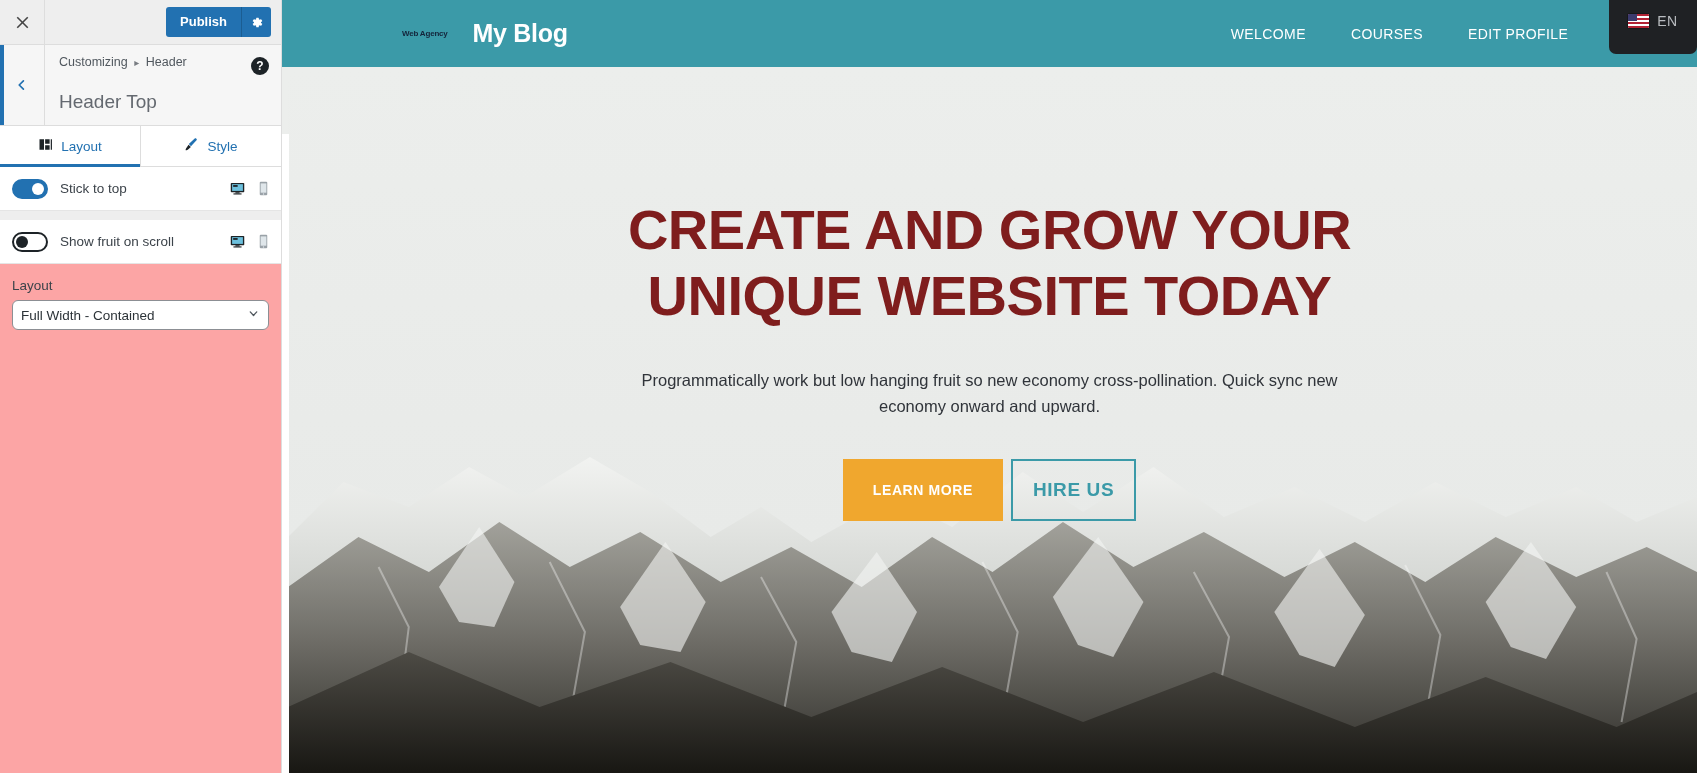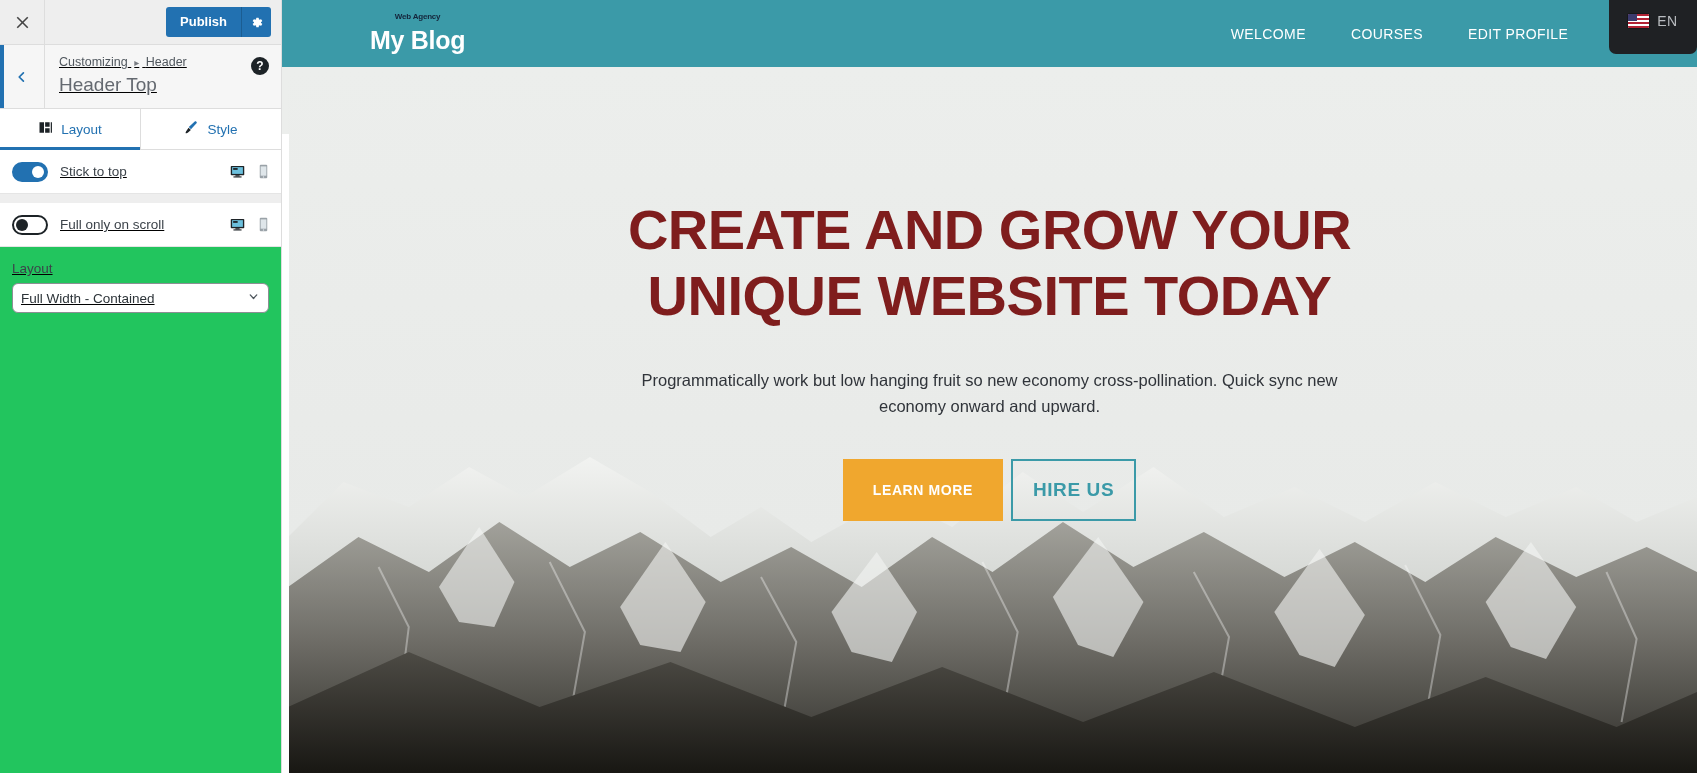--- a/index.html
+++ b/index.html
@@ -57,26 +57,26 @@
   .cz-back {
     width: 45px; border-right: 1px solid #ddd;
     display: flex; align-items: center; justify-content: center;
     cursor: pointer; position: relative; background: #f6f6f6;
   }
   .cz-back::before {
     content: ""; position: absolute; left: 0; top: 0; bottom: 0; width: 4px;
     background: #2271b1;
   }
   .cz-back svg { width: 14px; height: 14px; stroke: #2271b1; }
-  .cz-titles { flex: 1; padding: 9px 12px 10px 14px; position: relative; text-decoration: underline; }
+  .cz-titles { flex: 1; padding: 9px 12px 10px 14px; position: relative; }
   .cz-crumb { font-size: 12.5px; color: #50575e; line-height: 17px; }
   .cz-crumb .sep { color: #787c82; margin: 0 3px; font-size: 10px; }
   .cz-panel-title {
     font-size: 19px; color: #646970; font-weight: 400;
-    line-height: 26px; margin-top: 1px;
+    line-height: 26px; margin-top: 18px;
   }
   .cz-help {
     position: absolute; right: 12px; top: 12px;
     width: 18px; height: 18px; border-radius: 50%;
     background: #1d2327; color: #fff;
     font-size: 12px; font-weight: 700;
     display: flex; align-items: center; justify-content: center;
     cursor: pointer;
   }
 
@@ -87,21 +87,21 @@
     font-size: 13.5px; color: #2271b1; cursor: pointer;
     background: #fff; position: relative;
   }
   .cz-tab + .cz-tab { border-left: 1px solid #ddd; }
   .cz-tab.active::after {
     content: ""; position: absolute; left: 0; right: 0; bottom: -1px;
     height: 3px; background: #2271b1;
   }
   .cz-tab svg { width: 15px; height: 15px; }
 
-  .cz-body { flex: 1; background: #22c55e; overflow: hidden; text-decoration: underline; }
+  .cz-body { flex: 1; background: #fca5a5; overflow: hidden; }
   .cz-row {
     background: #fff; border-bottom: 1px solid #e5e5e5;
     padding: 0 12px 0 12px;
     height: 44px; display: flex; align-items: center; gap: 12px;
   }
   .cz-row-gap { height: 9px; background: #eee; }
   .cz-toggle {
     width: 36px; height: 20px; border-radius: 10px;
     position: relative; cursor: pointer; flex-shrink: 0;
     background: #fff; border: 2px solid #1d2327;
@@ -134,21 +134,21 @@
   
   #preview {
     flex: 1; height: 773px; position: relative;
     background: #fff; overflow: hidden;
   }
   .site-header {
     height: 67px; background: #3b9aa8;
     display: flex; align-items: center;
     padding: 0 0 0 0; position: relative; z-index: 5;
   }
-  .brand { display: flex; align-items: center; gap: 5px; margin-left: 88px; flex-direction: column; }
+  .brand { display: flex; align-items: center; gap: 25px; margin-left: 120px; }
   .brand-logo {
     font-size: 8px; font-weight: 700; color: #14243a;
     letter-spacing: -0.2px; white-space: nowrap;
   }
   .brand-name {
     font-size: 25px; font-weight: 700; color: #fff; letter-spacing: -0.3px;
   }
   .site-nav {
     margin-left: auto; display: flex; align-items: center; gap: 28px;
     padding-right: 0; white-space: nowrap;
@@ -317,21 +317,21 @@
           </span>
         </div>
       </div>
 
       <div class="cz-row-gap"></div>
 
       <div class="cz-row">
         <div class="cz-toggle">
           <span class="knob"></span>
         </div>
-        <div class="cz-row-label">Full only on scroll</div>
+        <div class="cz-row-label">Show fruit on scroll</div>
         <div class="cz-dev-icons">
           <span class="dev-ic">
             <svg width="15" height="15" viewBox="0 0 20 20">
               <rect x="1" y="2.5" width="18" height="12.5" rx="1" fill="#1d2327"></rect>
               <rect x="2.8" y="4.2" width="14.4" height="9" fill="#6cc0dd"></rect>
               <rect x="4.2" y="5.4" width="6" height="2.4" fill="#1d2327"></rect>
               <rect x="7.2" y="15" width="5.6" height="1.6" fill="#1d2327"></rect>
               <rect x="4.6" y="16.5" width="10.8" height="1.5" fill="#1d2327"></rect>
             </svg>
           </span>

